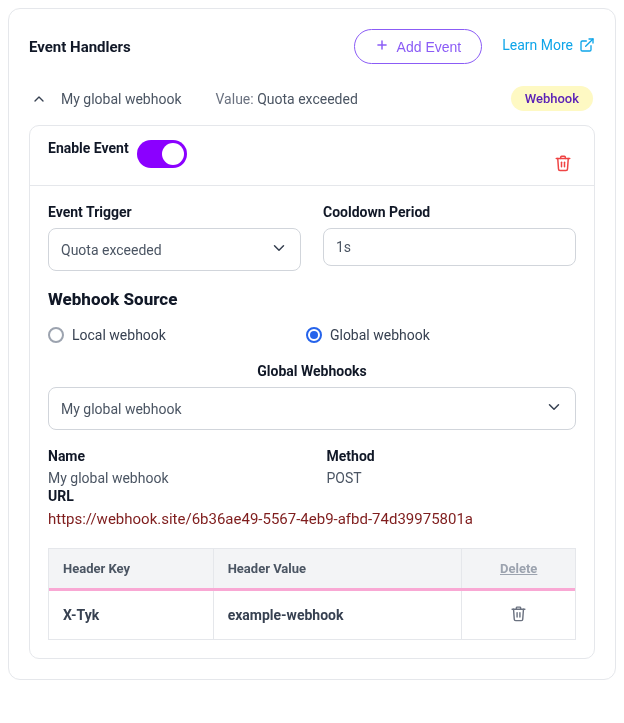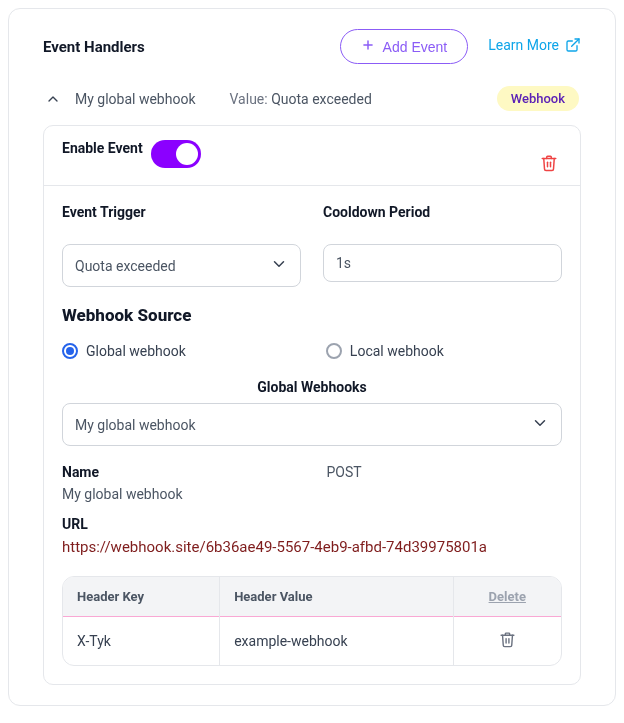--- a/index.html
+++ b/index.html
@@ -11,21 +11,21 @@
       font-family: -apple-system, BlinkMacSystemFont, "Segoe UI", Roboto, Helvetica, Arial, sans-serif;
       background: #fff;
       color: #1f2937;
       width: 624px;
       height: 723px;
     }
     .outer-card {
       border: 1px solid #e5e7eb;
       border-radius: 12px;
       margin: 8px;
-      padding: 20px 34px;
+      padding: 20px 20px;
     }
     .header-row {
       display: flex;
       align-items: center;
       justify-content: space-between;
       margin-bottom: 18px;
     }
     .section-title {
       font-size: 15px;
       font-weight: 700;
@@ -161,21 +161,21 @@
     }
     .row-two {
       display: flex;
       gap: 22px;
       margin-bottom: 18px;
     }
     .col {
       flex: 1;
       display: flex;
       flex-direction: column;
-      gap: 24px;
+      gap: 8px;
     }
     .field-label {
       font-size: 14px;
       font-weight: 700;
       color: #111827;
     }
     .select-box, .text-input {
       border: 1px solid #d1d5db;
       border-radius: 8px;
       padding: 10px 12px;
@@ -235,21 +235,21 @@
       margin-bottom: 18px;
     }
     .global-dropdown .field-label {
       margin-bottom: 8px;
       display: block;
       text-align: center;
     }
     .readonly-row {
       display: flex;
       gap: 29px;
-      margin-bottom: 14px;
+      margin-bottom: 2px;
     }
     .readonly-col {
       flex: 1;
     }
     .readonly-label {
       font-size: 14px;
       font-weight: 700;
       color: #111827;
       margin-bottom: 6px;
     }
@@ -260,21 +260,21 @@
     .url-block {
       margin-bottom: 20px;
     }
     .url-value {
       font-size: 15px;
       color: #7f1d1d;
       word-break: break-all;
     }
     .headers-table {
       border: 1px solid #e5e7eb;
-      border-radius: 12px;
+      border-radius: 0;
       overflow: hidden;
     }
     .headers-table table {
       width: 100%;
       border-collapse: collapse;
     }
     .headers-table th {
       background: #f3f4f6;
       text-align: left;
       font-size: 13px;
@@ -286,22 +286,23 @@
     .headers-table th:last-child {
       border-right: none;
       text-align: center;
       color: #9ca3af;
       text-decoration: underline;
     }
     .headers-table td {
       font-size: 14px;
       color: #374151;
       padding: 14px;
-      border-top: 1px solid #f9a8d4;
+      border-top: 3px solid #f9a8d4;
       border-right: 1px solid #e5e7eb;
+      font-weight: bold;
     }
     .headers-table td:last-child {
       border-right: none;
       text-align: center;
     }
     .row-trash {
       color: #6b7280;
       cursor: pointer;
       display: inline-flex;
     }
@@ -395,28 +396,28 @@
           <div class="text-input">
             <span>1s</span>
           </div>
         </div>
       </div>
 
       <div class="subsection-title">Webhook Source</div>
 
       <div class="radio-row">
         <label class="radio-opt">
+          <span class="radio-circle"></span>
+          <span>Local webhook</span>
+        </label>
+        <label class="radio-opt">
           <span class="radio-circle checked">
               <span class="radio-dot"></span>
             </span>
           <span>Global webhook</span>
-        </label>
-        <label class="radio-opt">
-          <span class="radio-circle"></span>
-          <span>Local webhook</span>
         </label>
       </div>
 
       <div class="global-dropdown">
         <span class="field-label">Global Webhooks</span>
         <div class="select-box">
           <span>My global webhook</span>
           <span class="chevron">
             <svg viewBox="0 0 24 24" width="18" height="18" fill="none" stroke="currentColor" stroke-width="2" stroke-linecap="round" stroke-linejoin="round">
                 <polyline points="6 9 12 15 18 9"></polyline>
@@ -424,20 +425,21 @@
           </span>
         </div>
       </div>
 
       <div class="readonly-row">
         <div class="readonly-col">
           <div class="readonly-label">Name</div>
           <div class="readonly-value">My global webhook</div>
         </div>
         <div class="readonly-col">
+          <div class="readonly-label">Method</div>
           <div class="readonly-value">POST</div>
         </div>
       </div>
 
       <div class="url-block">
         <div class="readonly-label">URL</div>
         <div class="url-value">https://webhook.site/6b36ae49-5567-4eb9-afbd-74d39975801a</div>
       </div>
 
       <div class="headers-table">

